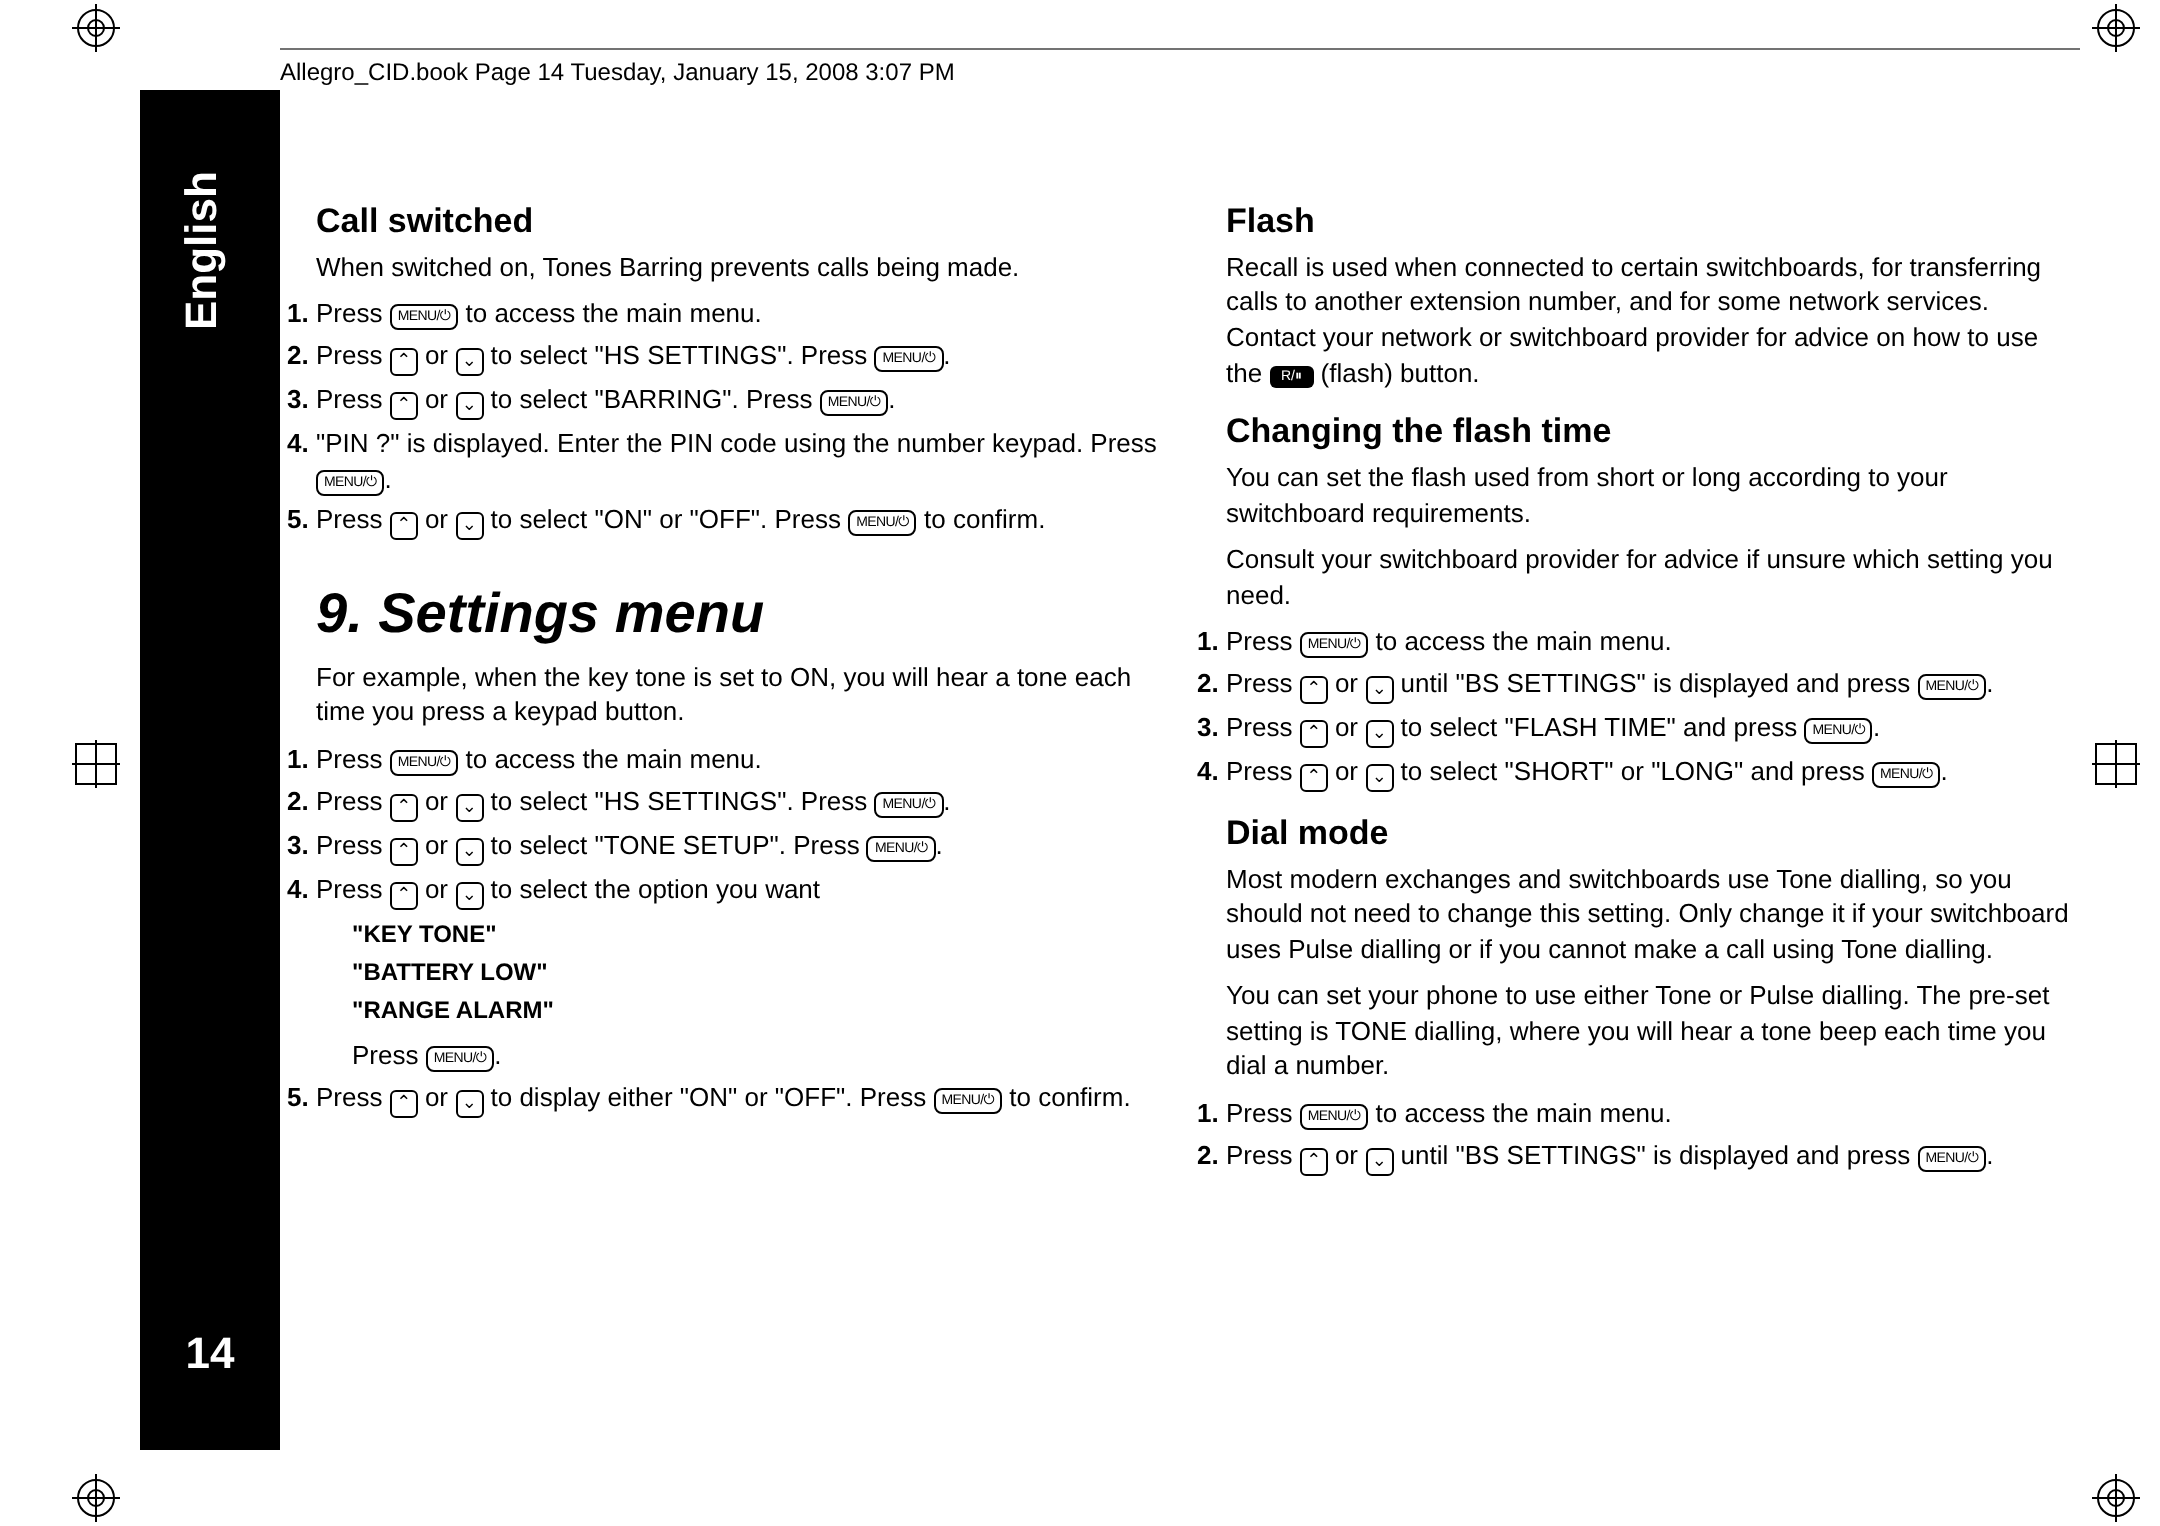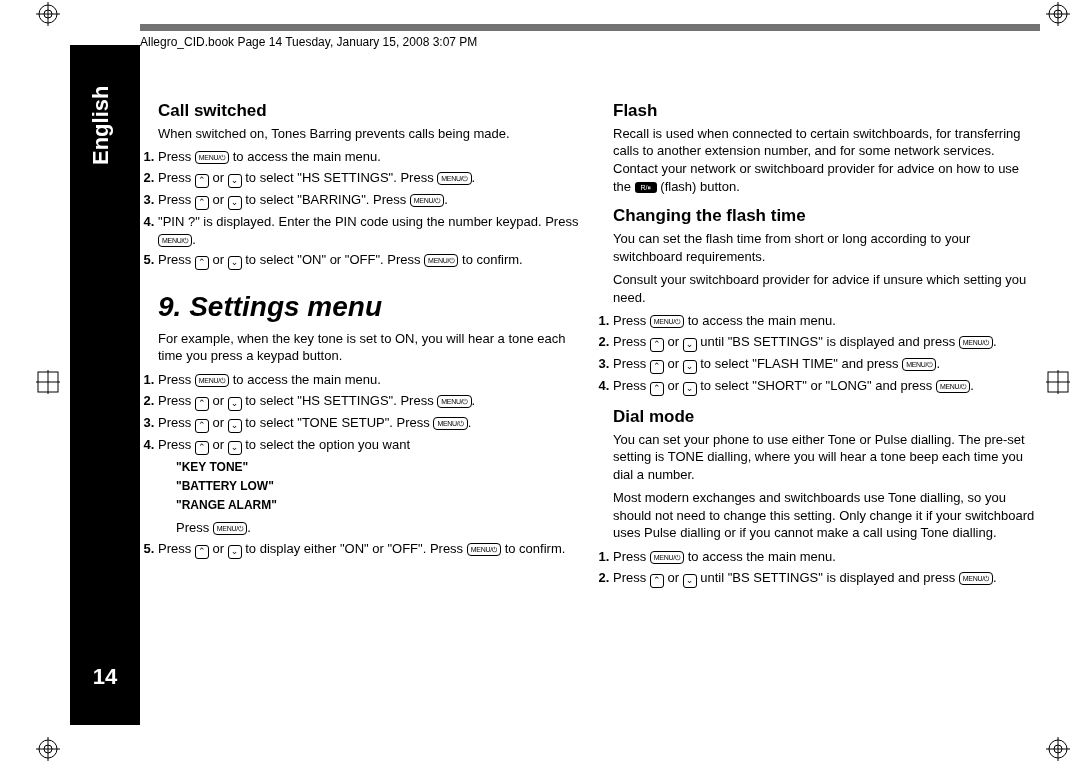--- a/index.html
+++ b/index.html
@@ -17,21 +17,21 @@
     position: absolute;
     width: 24px;
     height: 24px;
   }
   .crop-mark svg { display: block; }
   .header-line {
     position: absolute;
     top: 24px;
     left: 140px;
     right: 40px;
-    border-top: 7px solid #737373;
+    border-top: 1px solid #737373;
     font-size: 12px;
     padding-top: 4px;
   }
   .black-band {
     position: absolute;
     top: 45px;
     left: 70px;
     width: 70px;
     height: 680px;
     background: #000;
@@ -219,30 +219,30 @@
     <ol class="instr" start="5">
       <li><span>Press </span><span class="key-arrow">⌃</span><span> or </span><span class="key-arrow">⌄</span><span> to display either "</span><span class="b">ON</span><span>" or "</span><span class="b">OFF</span><span>". Press </span><span class="key">MENU/⏻</span><span> to confirm.</span></li>
     </ol>
   </div>
 
   <div class="col">
     <h2 class="section">Flash</h2>
     <p><span>Recall is used when connected to certain switchboards, for transferring calls to another extension number, and for some network services. Contact your network or switchboard provider for advice on how to use the </span><span class="key-flash">R/⏸</span><span> (flash) button.</span></p>
 
     <h2 class="section">Changing the flash time</h2>
-    <p>You can set the flash time from short or long according to your switchboard requirements.</p>
+    <p>You can set the flash used from short or long according to your switchboard requirements.</p>
     <p>Consult your switchboard provider for advice if unsure which setting you need.</p>
     <ol class="instr">
       <li><span>Press </span><span class="key">MENU/⏻</span><span> to access the main menu.</span></li>
       <li><span>Press </span><span class="key-arrow">⌃</span><span> or </span><span class="key-arrow">⌄</span><span> until "</span><span class="b">BS SETTINGS</span><span>" is displayed and press </span><span class="key">MENU/⏻</span><span>.</span></li>
       <li><span>Press </span><span class="key-arrow">⌃</span><span> or </span><span class="key-arrow">⌄</span><span> to select "</span><span class="b">FLASH TIME</span><span>" and press </span><span class="key">MENU/⏻</span><span>.</span></li>
       <li><span>Press </span><span class="key-arrow">⌃</span><span> or </span><span class="key-arrow">⌄</span><span> to select "</span><span class="b">SHORT</span><span>" or "</span><span class="b">LONG</span><span>" and press </span><span class="key">MENU/⏻</span><span>.</span></li>
     </ol>
 
     <h2 class="section">Dial mode</h2>
+    <p>Most modern exchanges and switchboards use Tone dialling, so you should not need to change this setting. Only change it if your switchboard uses Pulse dialling or if you cannot make a call using Tone dialling.</p>
     <p>You can set your phone to use either Tone or Pulse dialling. The pre-set setting is TONE dialling, where you will hear a tone beep each time you dial a number.</p>
-    <p>Most modern exchanges and switchboards use Tone dialling, so you should not need to change this setting. Only change it if your switchboard uses Pulse dialling or if you cannot make a call using Tone dialling.</p>
     <ol class="instr">
       <li><span>Press </span><span class="key">MENU/⏻</span><span> to access the main menu.</span></li>
       <li><span>Press </span><span class="key-arrow">⌃</span><span> or </span><span class="key-arrow">⌄</span><span> until "</span><span class="b">BS SETTINGS</span><span>" is displayed and press </span><span class="key">MENU/⏻</span><span>.</span></li>
     </ol>
   </div>
 </div>
 
 </body></html>

